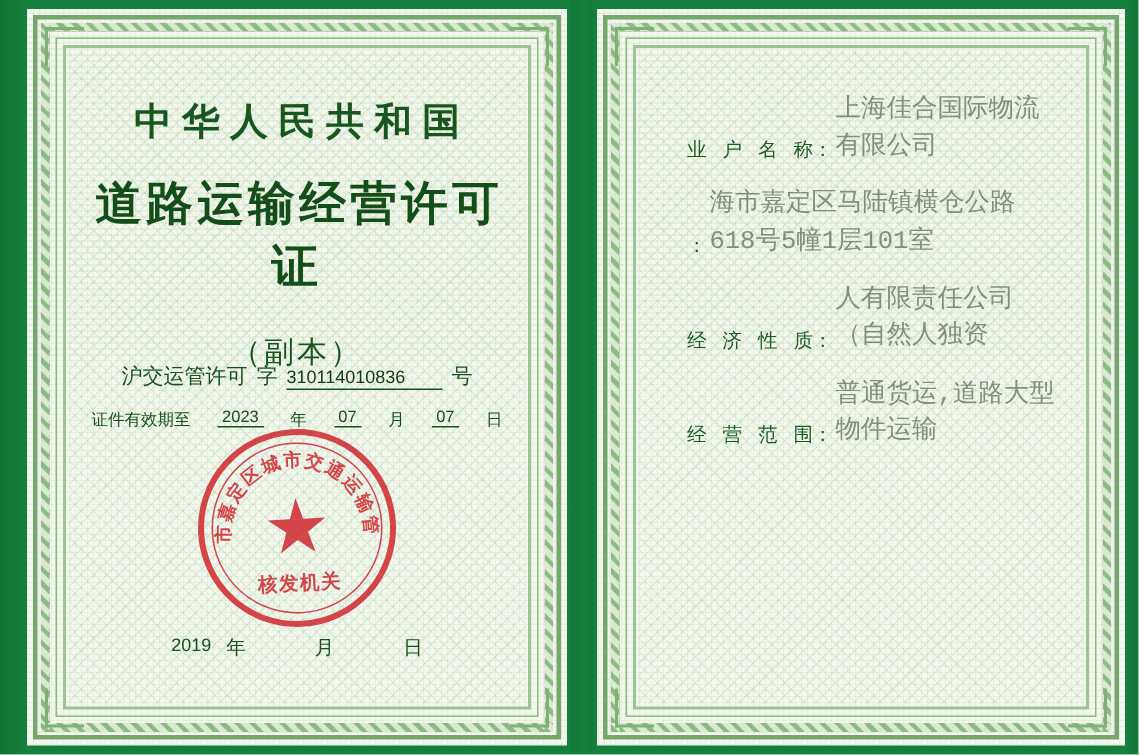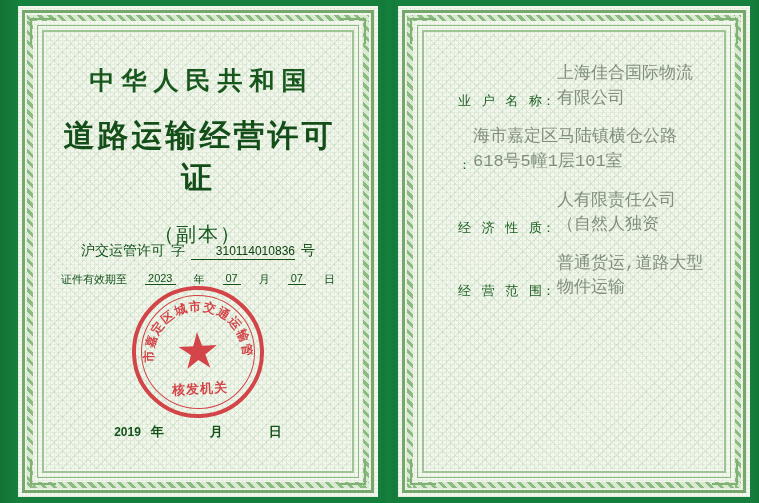--- a/index.html
+++ b/index.html
@@ -135,21 +135,21 @@
     font-family: "DejaVu Serif", "Liberation Serif", serif;
     font-size: 14px;
     color: #14521a;
   }
   .lic-line .seg { white-space: nowrap; }
   .lic-line .num {
     min-width: 104px;
     border-bottom: 1px solid #14521a;
     font-family: "Liberation Sans", sans-serif;
     font-size: 12px;
-    text-align: right;
+    text-align: left;
     padding-bottom: 1px;
     color: #10400f;
   }
 
   .valid-line {
     position: absolute;
     left: 40px;
     right: 40px;
     top: 236px;
     display: flex;
@@ -214,27 +214,26 @@
     font-weight: bold;
     letter-spacing: 1px;
   }
 
   .date-line {
     position: absolute;
     left: 40px;
     right: 40px;
     bottom: 26px;
     display: flex;
-    align-items: center;
+    align-items: flex-start;
     justify-content: center;
     gap: 10px;
     font-family: "DejaVu Serif", "Liberation Serif", serif;
     font-size: 13px;
     color: #14521a;
-    font-weight: bold;
   }
   .date-line .y {
     font-family: "Liberation Sans", sans-serif;
     font-size: 12px;
   }
   .date-line .blank {
     display: inline-block;
     min-width: 26px;
     border-bottom: 1px solid transparent;
   }

